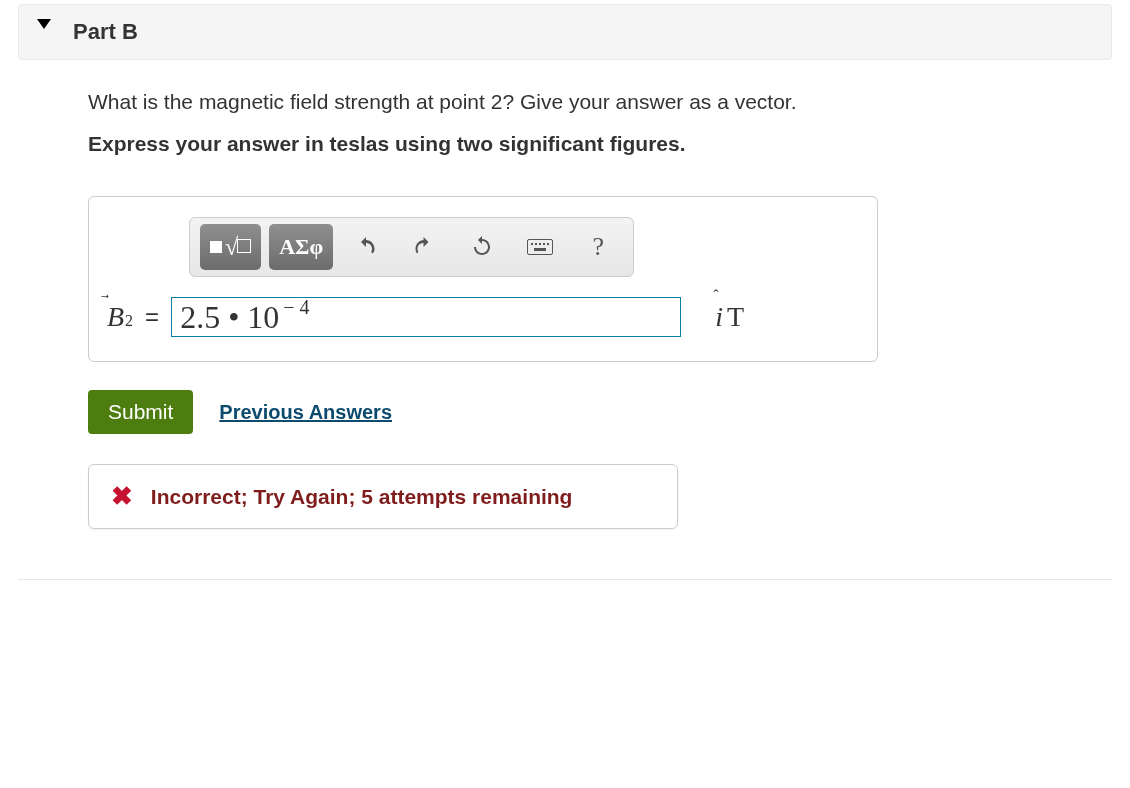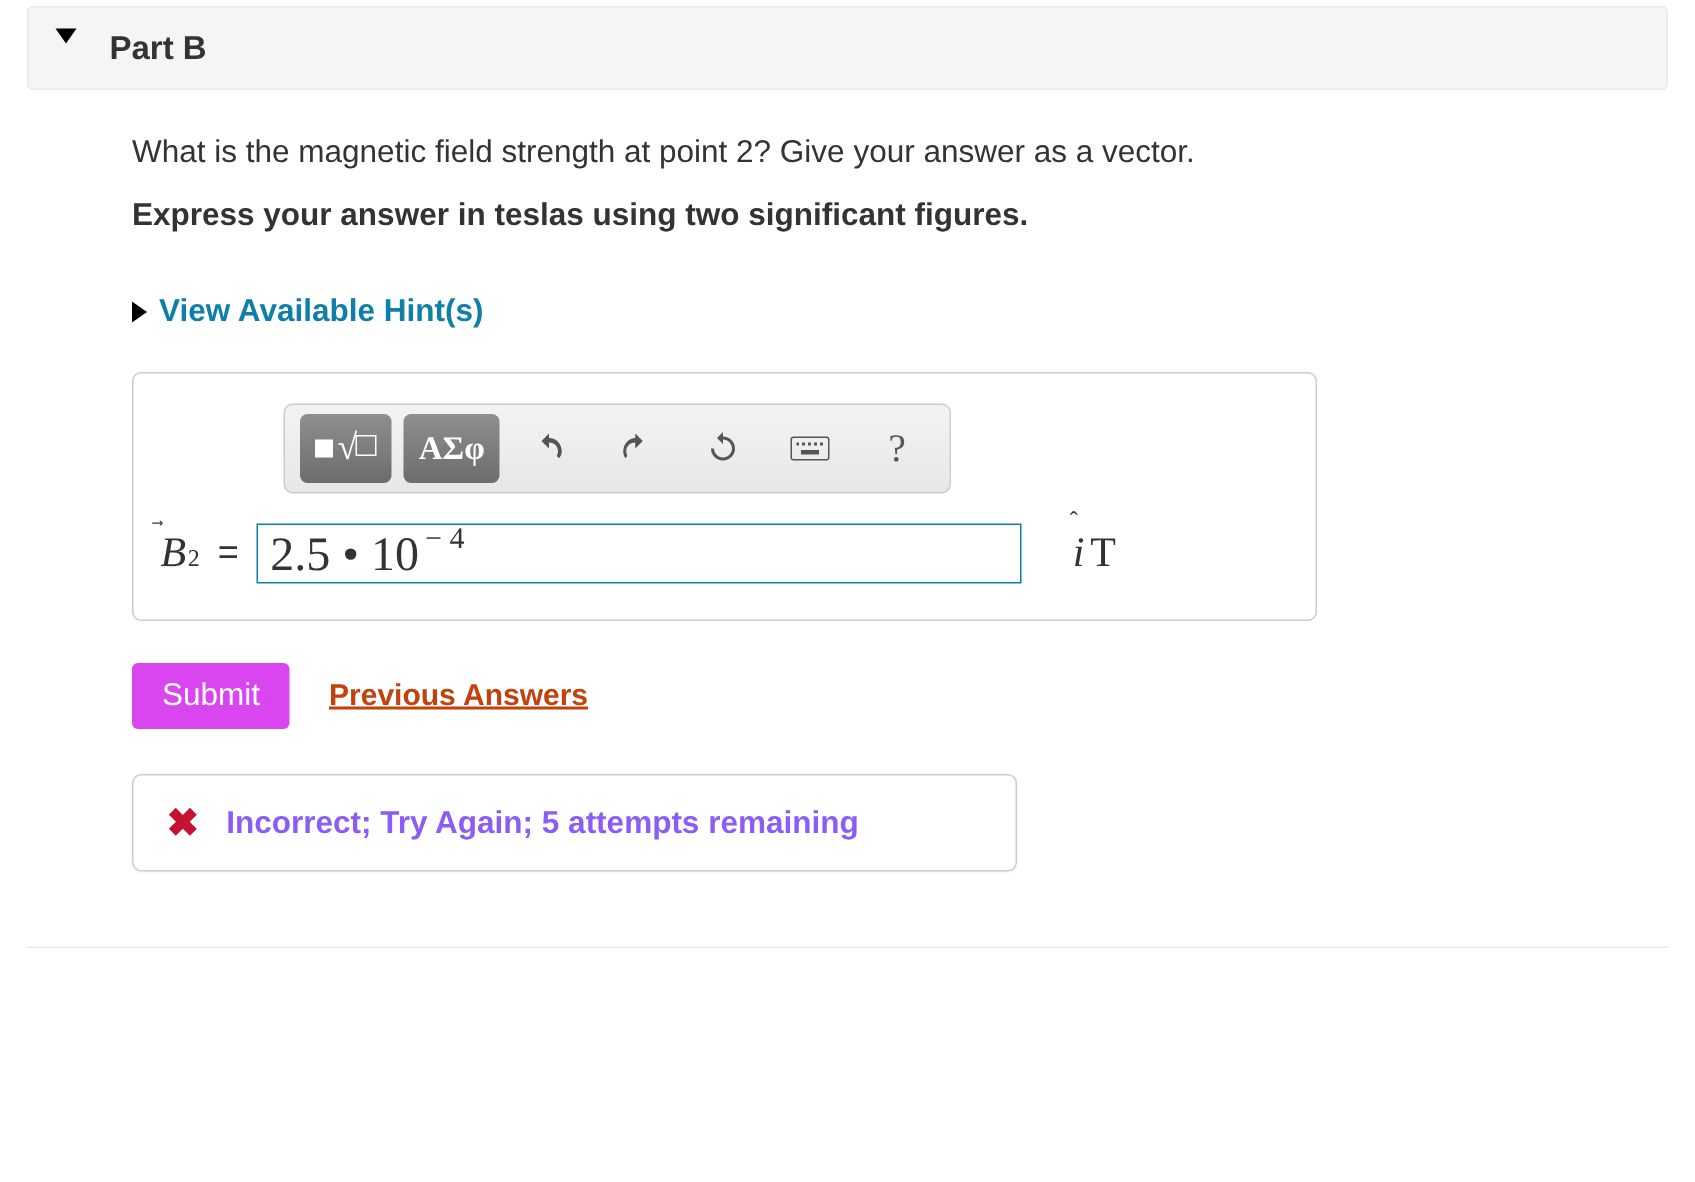--- a/index.html
+++ b/index.html
@@ -163,30 +163,30 @@
     font-size: 16px;
     font-style: normal;
   }
   .actions-row {
     display: flex;
     align-items: center;
     gap: 26px;
     margin-bottom: 30px;
   }
   .submit-btn {
-    background: #d946ef;
+    background: #4d7c0f;
     color: #fff;
     font-size: 21px;
     padding: 10px 20px;
     border: none;
     border-radius: 4px;
     cursor: pointer;
   }
   .prev-answers {
-    color: #c2410c;
+    color: #0c4a6e;
     font-weight: bold;
     font-size: 20px;
     text-decoration: underline;
     cursor: pointer;
   }
   .feedback-panel {
     border: 1px solid #ccc;
     border-radius: 6px;
     padding: 16px 22px;
     width: 590px;
@@ -196,21 +196,21 @@
     box-shadow: 0 1px 2px rgba(0,0,0,0.05);
   }
   .x-icon {
     color: #c41230;
     font-size: 26px;
     font-weight: bold;
   }
   .feedback-text {
     font-weight: bold;
     font-size: 21px;
-    color: #8b5cf6;
+    color: #7f1d1d;
   }
   .bottom-rule {
     border: none;
     border-top: 1px solid #e8e8e8;
     margin: 30px 18px 0 18px;
   }
   .kbd-icon {
     display:inline-block; width:26px; height:16px;
     border:1.5px solid #555; border-radius:2px; position:relative;
   }
@@ -231,24 +231,20 @@
   <div class="part-header">
     <span class="collapse-arrow"></span>
     <span class="part-title">Part B</span>
   </div>
 
   <div class="content">
 
     <div class="question-text">What is the magnetic field strength at point 2? Give your answer as a vector.</div>
     <div class="instruction-text">Express your answer in teslas using two significant figures.</div>
 
-    <div class="hints-row">
-      <span class="hint-arrow"></span>
-      <span class="hints-link">View Available Hint(s)</span>
-    </div>
 
     <div class="answer-panel">
 
       <div class="toolbar">
         <span class="tool-btn grey">
           <span style="display:inline-flex;align-items:center;gap:3px;">
             <span style="display:inline-block;width:12px;height:12px;background:#fff;"></span>
             <span class="sqrt-icon" style="font-family:'Times New Roman',serif;">√<span style="text-decoration:overline;display:inline-block;width:14px;height:14px;border:1.5px solid #fff;margin-left:-1px;position:relative;top:-2px;"></span></span>
           </span>
         </span>

